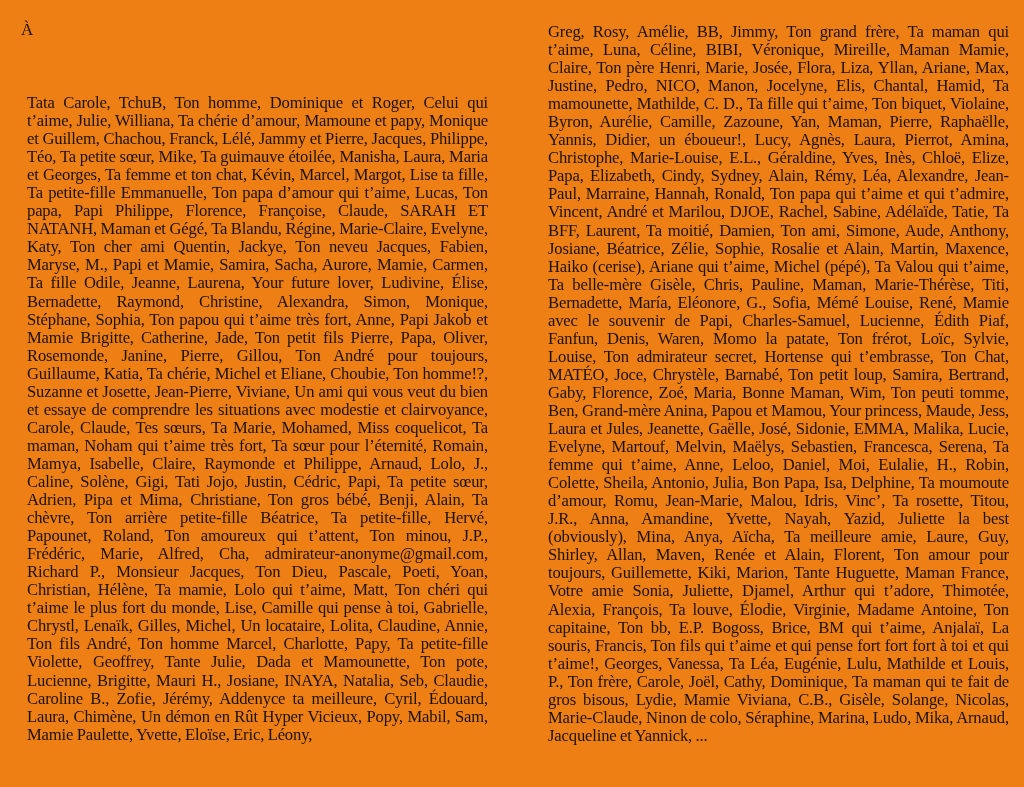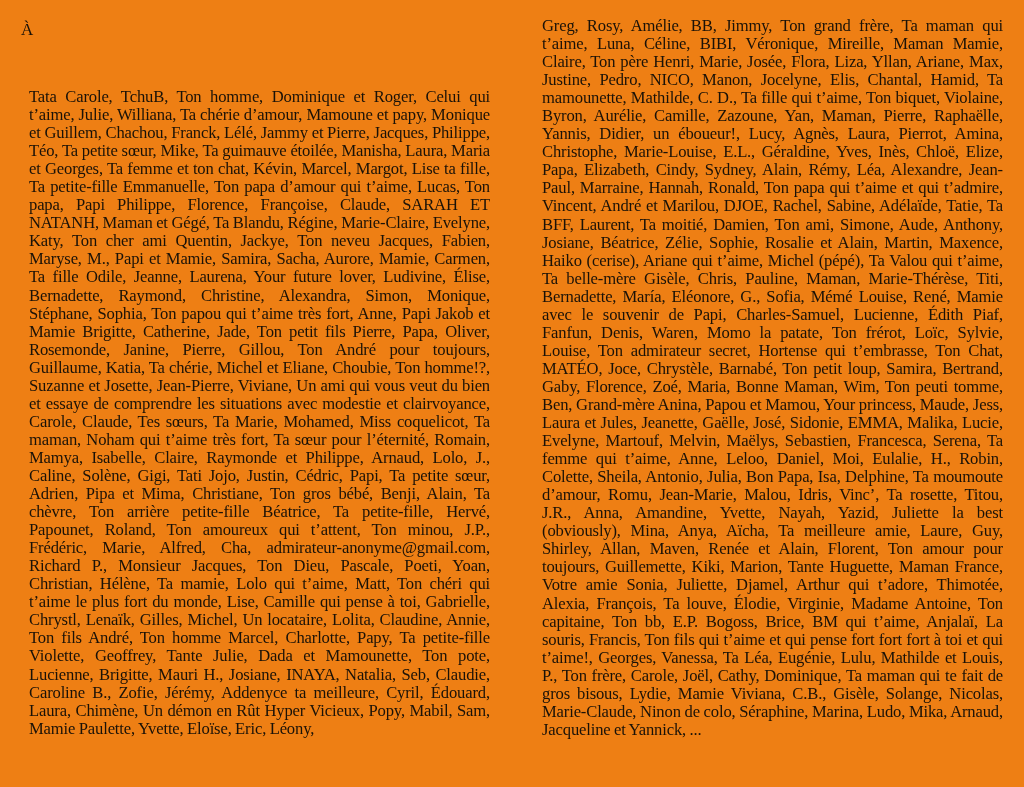--- a/index.html
+++ b/index.html
@@ -37,33 +37,33 @@
     .heading {
       position: absolute;
       top: 20px;
       left: 0;
       font-size: 17px;
       line-height: 20px;
       margin: 0;
       font-weight: normal;
     }
     .body-text {
-      margin: 0;
+      margin: 6px;
       font-size: 16.6px;
       line-height: 18.05px;
       text-align: justify;
       text-align-last: left;
       hyphens: none;
       letter-spacing: -0.15px;
       word-spacing: -0.5px;
     }
     .page-left .body-text {
       position: absolute;
       top: 88px;
-      left: 8px;
+      left: 0;
       width: 461px;
     }
     .page-right .body-text {
       position: absolute;
       top: 17px;
       left: 0;
       width: 461px;
     }
   </style>
 </head>

